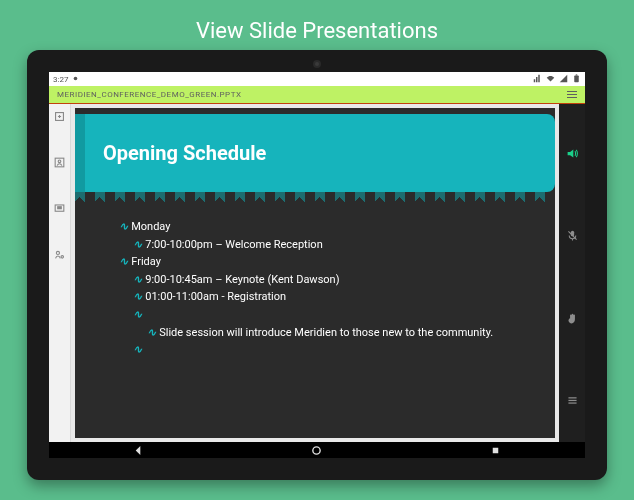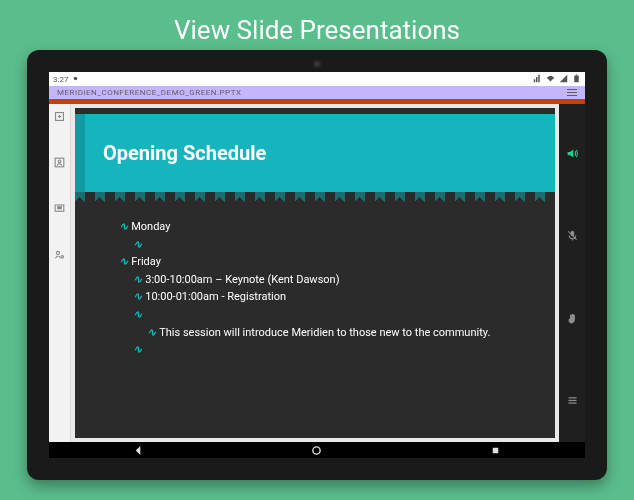--- a/index.html
+++ b/index.html
@@ -1,37 +1,37 @@
 <!DOCTYPE html>
 <html><head>
 <meta charset="utf-8">
 <style>
   * { margin:0; padding:0; box-sizing:border-box; }
   html,body { width:634px; height:500px; font-family:-apple-system,Segoe UI,Roboto,Arial,sans-serif; }
   .page { width:634px; height:500px; background:#5abd8c; display:flex; flex-direction:column; align-items:center; }
-  .headline { color:#fff; font-size:26px; font-weight:400; margin-top:10px; height:40px; display:flex; align-items:center;}
+  .headline { color:#fff; font-size:22px; font-weight:400; margin-top:10px; height:40px; display:flex; align-items:center;}
   .tablet { position:relative; width:580px; height:430px; background:#1a1a1a; border-radius:12px; box-shadow:0 6px 14px rgba(0,0,0,.35); display:flex; align-items:center; justify-content:center;}
   .camera { position:absolute; top:10px; left:50%; transform:translateX(-50%); width:8px; height:8px; border-radius:50%; background:#3a3a3a; border:2px solid #2a2a2a;}
-  .screen { position:absolute; top:22px; left:22px; right:22px; bottom:22px; background:#c4b5fd; overflow:hidden; display:flex; flex-direction:column;}
+  .screen { position:absolute; top:22px; left:22px; right:22px; bottom:22px; background:#bef264; overflow:hidden; display:flex; flex-direction:column;}
   
   .statusbar { height:14px; background:#fff; display:flex; align-items:center; font-size:8px; color:#555; padding:0 4px;}
   .statusbar .right { margin-left:auto; display:flex; gap:4px; align-items:center;}
   .statusbar svg { width:9px; height:9px; fill:#555; }
   
-  .filebar { height:18px; display:flex; align-items:center; padding:0 8px; border-bottom:5px solid #c2410c; font-size:8px; letter-spacing:.5px; color:#5f5f5f;}
+  .filebar { height:18px; display:flex; align-items:center; padding:0 8px; border-bottom:1px solid #c2410c; font-size:8px; letter-spacing:.5px; color:#5f5f5f;}
   .filebar .menu { margin-left:auto; display:flex; flex-direction:column; gap:1.5px;}
   .filebar .menu span { width:10px; height:1.5px; background:#5f5f5f;}
   
   .appbody { flex:1; display:flex; min-height:0;}
   .leftrail { width:22px; background:#f2f2f2; border-right:1px solid #d9d9d9; display:flex; flex-direction:column; align-items:center; padding-top:6px; gap:34px;}
   .leftrail .ic { width:12px; height:12px; display:flex; align-items:center; justify-content:center; color:#888;}
   .leftrail svg { width:11px; height:11px; fill:none; stroke:#888; stroke-width:1.4;}
   .slidewrap { flex:1; background:#e9e9e9; display:flex; align-items:flex-start; justify-content:center; padding:4px 4px 4px 4px;}
   .slide { width:100%; height:100%; background:#2b2b2b; position:relative; color:#fff; font-size:11px; }
-  .slide-header { background:#16b4bc; height:78px; margin-top:6px; position:relative; display:flex; align-items:center; padding-left:28px;}
+  .slide-header { background:#16b4bc; height:78px; margin-top:6px; position:relative; display:flex; align-items:center; padding-left:28px;border-radius:8px;}
   .slide-header h1 { font-size:20px; font-weight:700; color:#fff;}
   .slide-header::after{
     content:""; position:absolute; left:0; right:0; bottom:-14px; height:14px;
     background:linear-gradient(135deg,#12a3aa 25%,transparent 25%) 0 0/20px 20px,
                linear-gradient(45deg,transparent 75%,#12a3aa 75%) 10px 0/20px 20px;
     opacity:.55;
   }
   .hdr-ribbon{ position:absolute; left:0; top:0; bottom:0; width:10px; background:#119aa1;}
   .sched { padding:26px 16px 10px 44px; line-height:1.6; font-size:11px;}
   .sched .row { display:flex; align-items:flex-start; }
@@ -127,39 +127,40 @@
               <div class="hdr-ribbon"></div>
               <h1>Opening Schedule</h1>
             </div>
             <div class="sched" id="sched">
                 <div class="row lvl0">
                   <span class="bullet">∿</span>
                   <span>Monday</span>
                 </div>
                 <div class="row lvl1">
                   <span class="bullet">∿</span>
+                  <span>7:00-10:00pm – Welcome Reception</span>
                 </div>
                 <div class="row lvl0">
                   <span class="bullet">∿</span>
                   <span>Friday</span>
                 </div>
                 <div class="row lvl1">
                   <span class="bullet">∿</span>
-                  <span>3:00-10:00am – Keynote (Kent Dawson)</span>
-                </div>
-                <div class="row lvl1">
-                  <span class="bullet">∿</span>
-                  <span>10:00-01:00am - Registration</span>
+                  <span>9:00-10:45am – Keynote (Kent Dawson)</span>
+                </div>
+                <div class="row lvl1">
+                  <span class="bullet">∿</span>
+                  <span>01:00-11:00am - Registration</span>
                 </div>
                 <div class="row lvl1">
                   <span class="bullet">∿</span>
                 </div>
                 <div class="row lvl2">
                   <span class="bullet">∿</span>
-                  <span>This session will introduce Meridien to those new to the community.</span>
+                  <span>Slide session will introduce Meridien to those new to the community.</span>
                 </div>
                 <div class="row lvl1">
                   <span class="bullet">∿</span>
                 </div>
               </div>
           </div>
         </div>
 
         <div class="rightrail">
           <div class="ritem">

